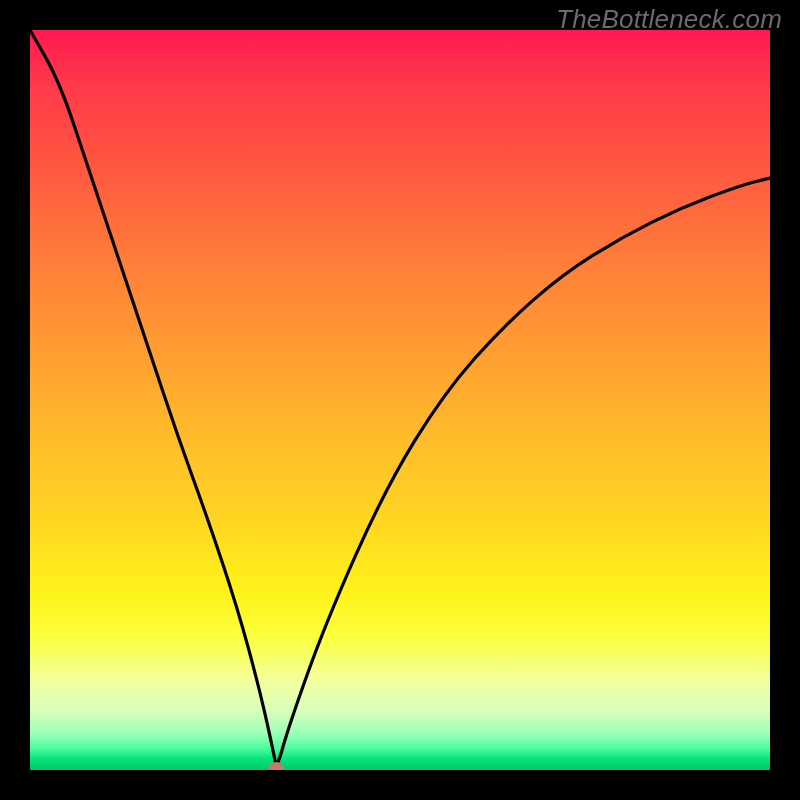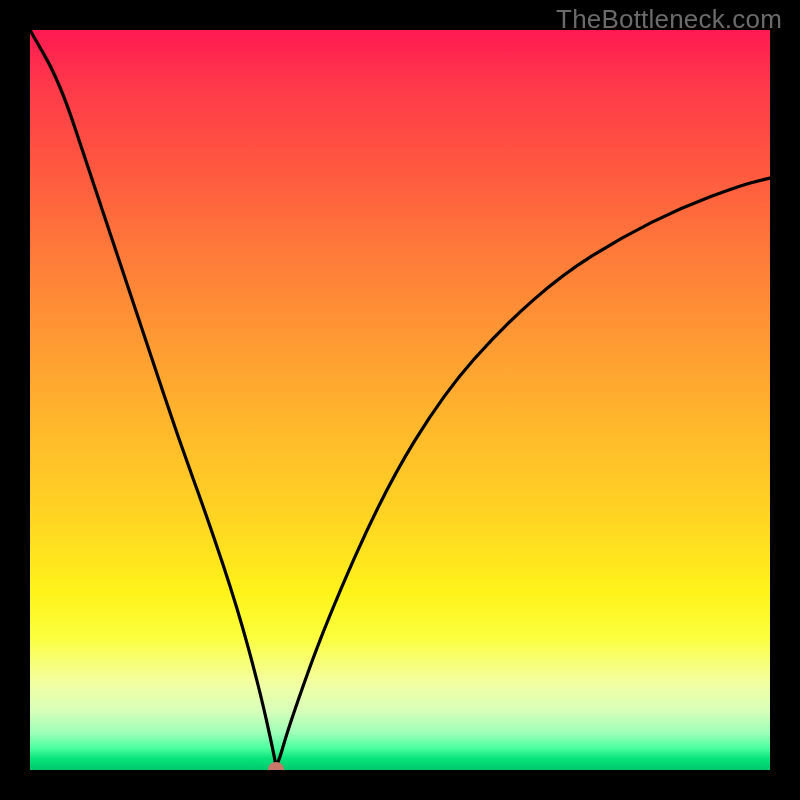--- a/index.html
+++ b/index.html
@@ -9,20 +9,21 @@
     height: 800px;
     background: #000;
     font-family: Arial, Helvetica, sans-serif;
     overflow: hidden;
   }
   .frame {
     position: relative;
     width: 800px;
     height: 792px;
     background: #000;
+    font-style: italic;
   }
   .watermark {
     position: absolute;
     top: 4px;
     right: 18px;
     color: #6b6b6b;
     font-size: 26px;
     font-weight: 500;
     font-family: Arial, Helvetica, sans-serif;
     letter-spacing: 0.2px;

